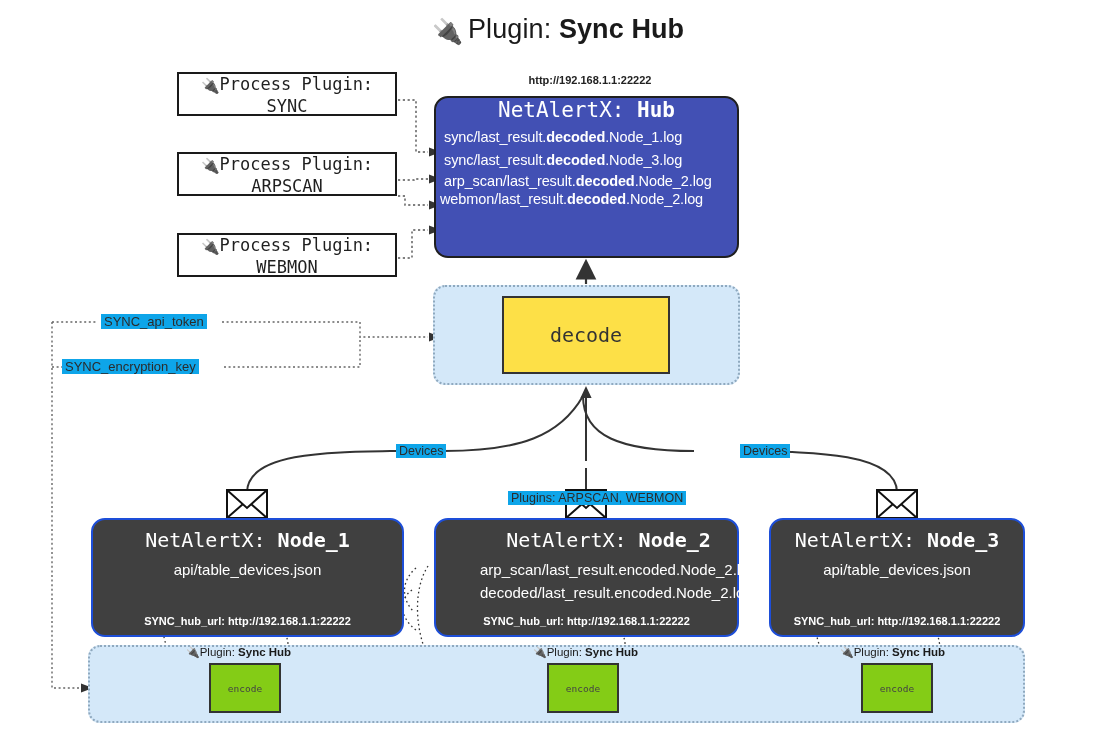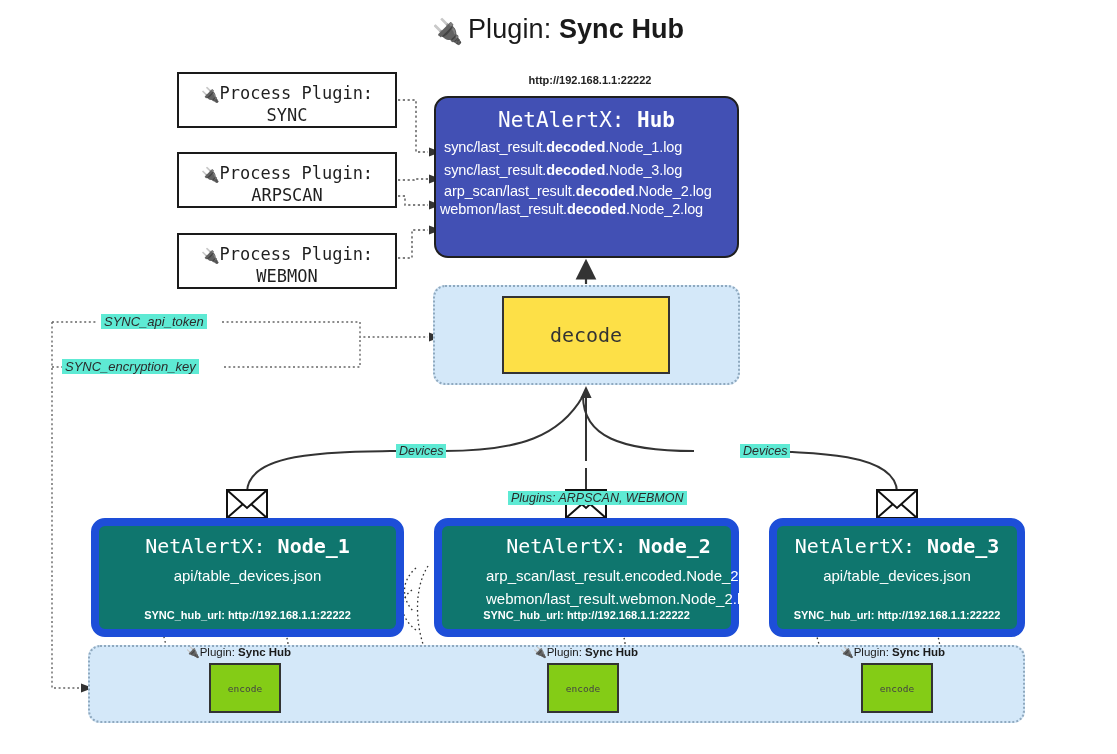--- a/index.html
+++ b/index.html
@@ -10,34 +10,34 @@
   .abs{position:absolute;}
 
   
   #title{left:0;top:14px;width:1117px;text-align:center;
          font-size:27px;color:#1a1a1a;letter-spacing:.1px;}
   #title .t-plug{font-size:25px;margin-right:4px;vertical-align:-2px;}
   #title .t-light{font-weight:400;}
   #title .t-bold{font-weight:700;}
 
   
-  .procbox{width:220px;height:56px;border:2px solid #1a1a1a;background:#fff;
+  .procbox{width:220px;height:44px;border:2px solid #1a1a1a;background:#fff;
            box-sizing:border-box;display:flex;flex-direction:column;
-           align-items:center;justify-content:flex-end;
+           align-items:center;justify-content:space-between;
            font-family:"DejaVu Sans Mono","Liberation Mono",monospace;
            font-size:17px;color:#1f1f1f;line-height:1.25;}
   .procbox .l1{white-space:nowrap;}
   .procbox .l1 .pplug{font-family:"DejaVu Sans",sans-serif;font-size:15px;vertical-align:-1px;}
 
   
   #huburl{left:440px;top:74px;width:300px;text-align:center;
           font-size:11px;font-weight:700;color:#222;}
   #hub{left:434px;top:96px;width:305px;height:162px;border:2px solid #1f1f1f;
        border-radius:14px;background:#4250b4;box-sizing:border-box;
-       padding-top:10px;}
+       }
   #hub .hubtitle{text-align:center;color:#fff;font-size:21px;
        font-family:"DejaVu Sans Mono","Liberation Mono",monospace;}
   #hub .hubtitle b{font-weight:700;}
   #hub .logline{color:#ffffff;font-size:14.5px;margin-left:8px;margin-top:7px;
        white-space:nowrap;letter-spacing:-.1px;}
   #hub .logline b{font-weight:700;}
 
   
   .lightbox{background:#d4e8f9;border:2px dotted #8fa9bf;border-radius:12px;box-sizing:border-box;}
   #decodewrap{left:433px;top:285px;width:307px;height:100px;}
@@ -49,31 +49,31 @@
 
   .encbox{width:72px;height:50px;background:#84cc16;border:2px solid #333;
           box-sizing:border-box;display:flex;align-items:center;justify-content:center;
           font-size:9.5px;color:#444;
           font-family:"DejaVu Sans Mono","Liberation Mono",monospace;}
   .enclabel{font-size:11.5px;color:#1a1a1a;white-space:nowrap;}
   .enclabel b{font-weight:700;}
   .enclabel .eplug{font-size:11px;}
 
   
-  .node{border:8px solid #1d4ed8;border-radius:14px;background:#0f766e;
+  .node{border:2px solid #1d4ed8;border-radius:14px;background:#404040;
         box-sizing:border-box;height:119px;padding-top:8px;}
   .node .ntitle{text-align:center;color:#fff;font-size:20px;
         font-family:"DejaVu Sans Mono","Liberation Mono",monospace;}
   .node .ntitle b{font-weight:700;}
   .node .nline{text-align:center;color:#fff;font-size:15px;margin-top:9px;white-space:nowrap;}
   .node .nurl{position:absolute;left:0;right:0;bottom:8px;text-align:center;
         color:#fff;font-size:11px;font-weight:700;white-space:nowrap;}
 
   
-  .edgelabel{font-size:12.5px;color:#2b2b2b;white-space:nowrap;background:#5eead4;padding:0 3px;font-style:italic;}
+  .edgelabel{font-size:12.5px;color:#2b2b2b;white-space:nowrap;background:#0ea5e9;padding:0 3px;}
   .edgelabel.bigger{font-size:13px;}
   #lbl-token{left:101px;top:314px;}
   #lbl-key{left:62px;top:359px;}
   #lbl-dev1{left:396px;top:444px;}
   #lbl-dev2{left:740px;top:444px;}
   #lbl-plugins{left:508px;top:461px;margin-top:30px;}
 
   svg.ov{position:absolute;left:0;top:0;width:1117px;height:754px;pointer-events:none;}
 </style>
 </head>
@@ -218,21 +218,21 @@
     <div class="nline">api/table_devices.json</div>
     <div class="nurl">SYNC_hub_url: http://192.168.1.1:22222</div>
   </div>
 
   <div class="abs node" style="left:434px;top:518px;width:305px;padding-left:44px;">
     <div class="ntitle">
       <span>NetAlertX:</span>
       <b>Node_2</b>
     </div>
     <div class="nline">arp_scan/last_result.encoded.Node_2.log</div>
-    <div class="nline" style="margin-top:6px;">webmon/last_result.webmon.Node_2.log</div>
+    <div class="nline" style="margin-top:6px;">decoded/last_result.encoded.Node_2.log</div>
     <div class="nurl">SYNC_hub_url: http://192.168.1.1:22222</div>
   </div>
 
   <div class="abs node" style="left:769px;top:518px;width:256px;">
     <div class="ntitle">
       <span>NetAlertX:</span>
       <b>Node_3</b>
     </div>
     <div class="nline">api/table_devices.json</div>
     <div class="nurl">SYNC_hub_url: http://192.168.1.1:22222</div>

